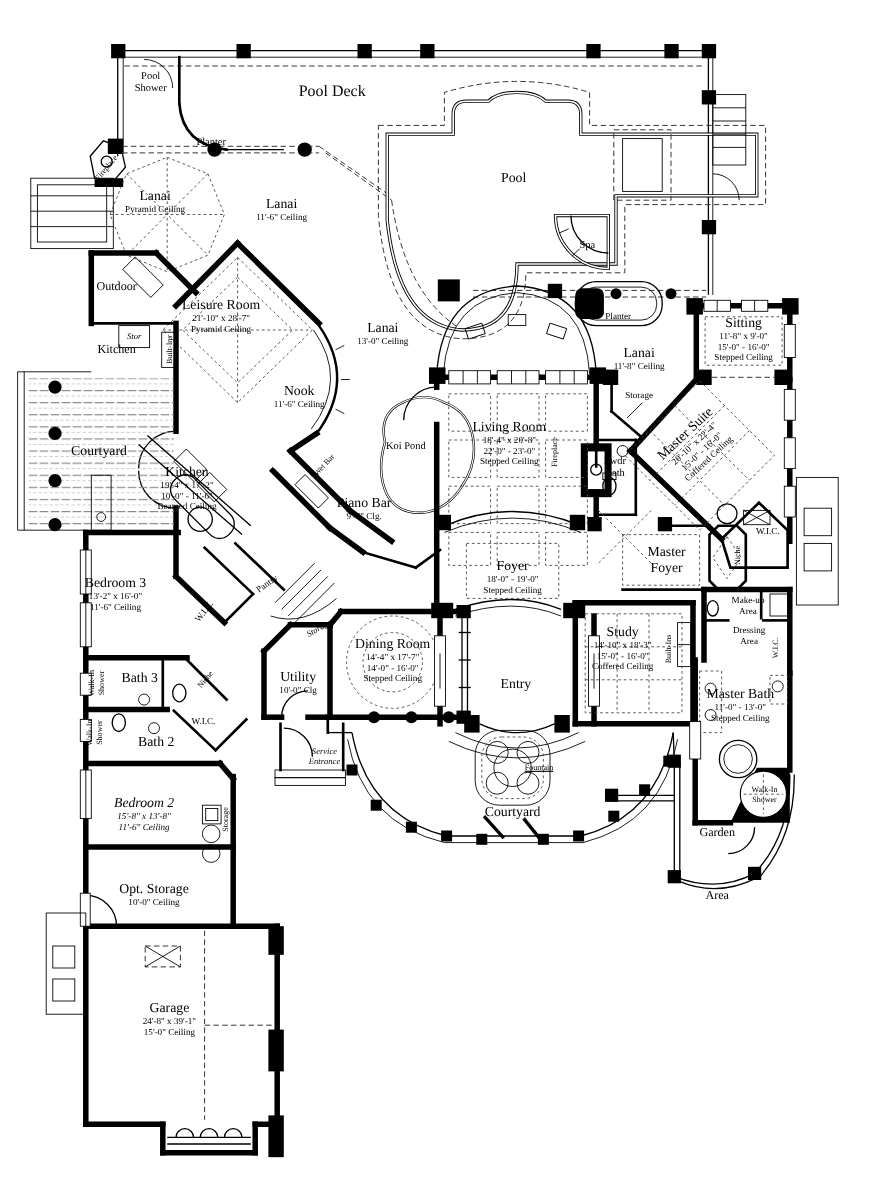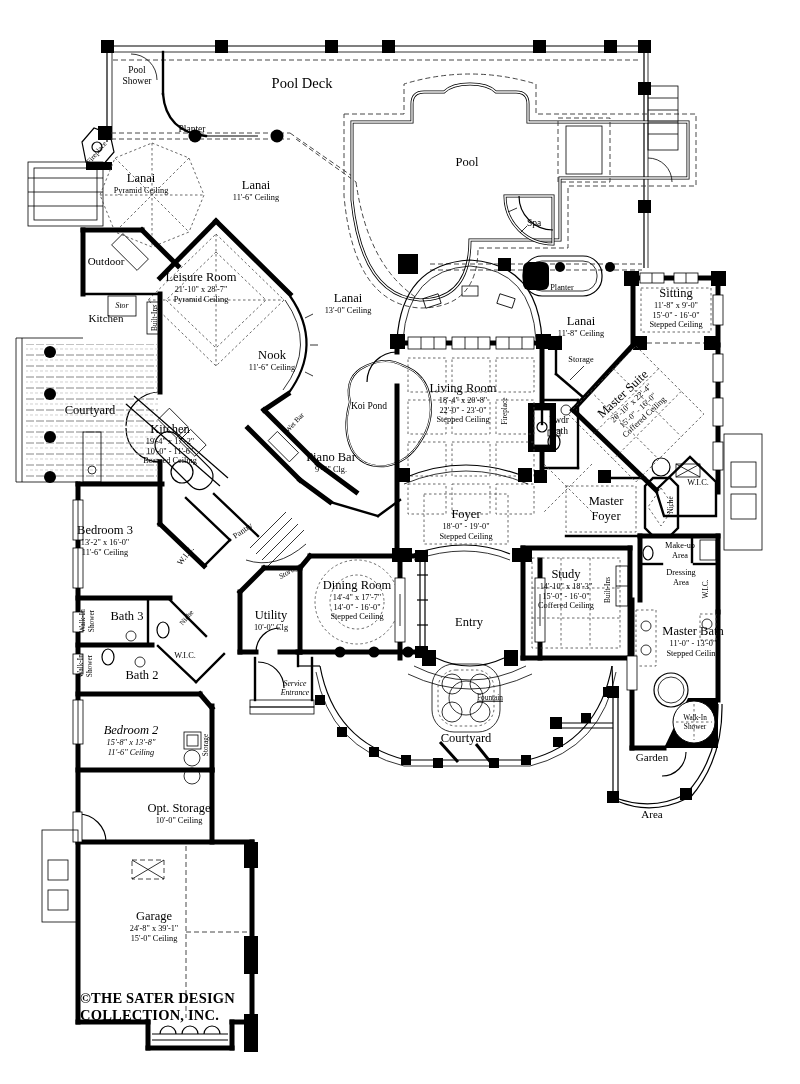--- a/index.html
+++ b/index.html
@@ -706,21 +706,21 @@
         <div class="k-tiny">Make-up</div>
         <div class="k-tiny">Area</div>
       </div>
       <div class="lbl" style="left: 668px; top: 578px; transform: translate(-50%, -50%); margin-left: 13px;">
         <div class="k-tiny">Dressing</div>
         <div class="k-tiny">Area</div>
       </div>
       <div class="lbl" style="left: 706px; top: 589px; transform: translate(-50%, -50%) rotate(-90deg);">
         <div class="k-vtiny">W.I.C.</div>
       </div>
-      <div class="lbl" style="left: 673px; top: 641px; transform: translate(-50%, -50%); margin-left: 20px;">
+      <div class="lbl" style="left: 673px; top: 641px; transform: translate(-50%, -50%);">
         <div class="k-name">Master Bath</div>
         <div class="k-dim">11'-0" - 13'-0"</div>
         <div class="k-dim">Stepped Ceiling</div>
       </div>
       <div class="lbl" style="left: 695px; top: 723px; transform: translate(-50%, -50%);">
         <div class="k-vtiny">Walk-In</div>
         <div class="k-vtiny">Shower</div>
       </div>
       <div class="lbl" style="left: 652px; top: 764px; transform: translate(-50%, -50%);">
         <div class="k-med">Garden</div>
@@ -784,28 +784,24 @@
         <div class="k-vtiny">Shower</div>
       </div>
       <div class="lbl" style="left: 131px; top: 740px; transform: translate(-50%, -50%); font-style: italic;">
         <div class="k-name">Bedroom 2</div>
         <div class="k-dim">15'-8" x 13'-8"</div>
         <div class="k-dim">11'-6" Ceiling</div>
       </div>
       <div class="lbl" style="left: 206px; top: 745px; transform: translate(-50%, -50%) rotate(-90deg);">
         <div class="k-vtiny">Storage</div>
       </div>
-      <div class="lbl" style="left: 140px; top: 813px; transform: translate(-50%, -50%); margin-left: 39px;">
+      <div class="lbl" style="left: 140px; top: 813px; transform: translate(-50%, -50%);">
         <div class="k-name">Opt. Storage</div>
         <div class="k-dim">10'-0" Ceiling</div>
       </div>
       <div class="lbl" style="left: 154px; top: 926px; transform: translate(-50%, -50%);">
         <div class="k-name">Garage</div>
         <div class="k-dim">24'-8" x 39'-1"</div>
         <div class="k-dim">15'-0" Ceiling</div>
       </div>
-      <div class="lbl" style="left: 80px; top: 1007px; transform: translate(0px, -50%); text-align: left;">
-        <div class="k-copy">©THE SATER DESIGN</div>
-        <div class="k-copy">COLLECTION, INC.</div>
-      </div>
     </div>
 
 </div>
 
 </body></html>

